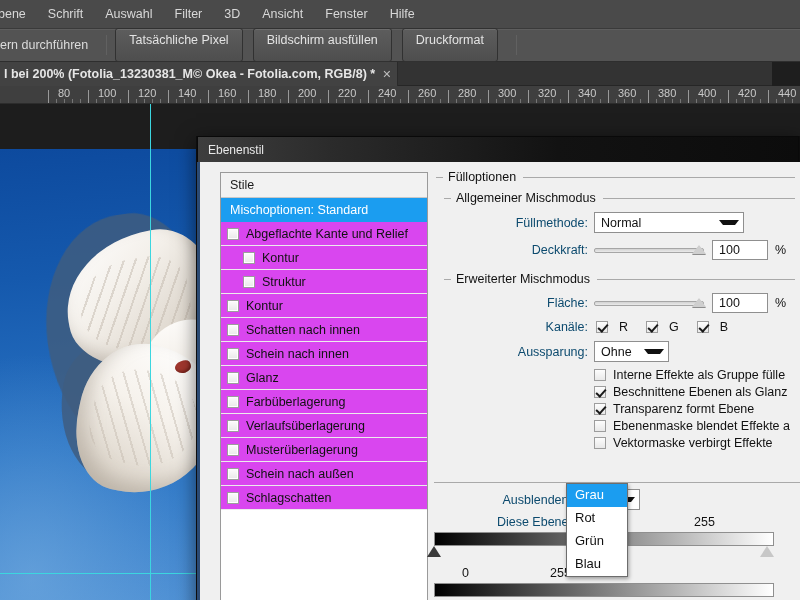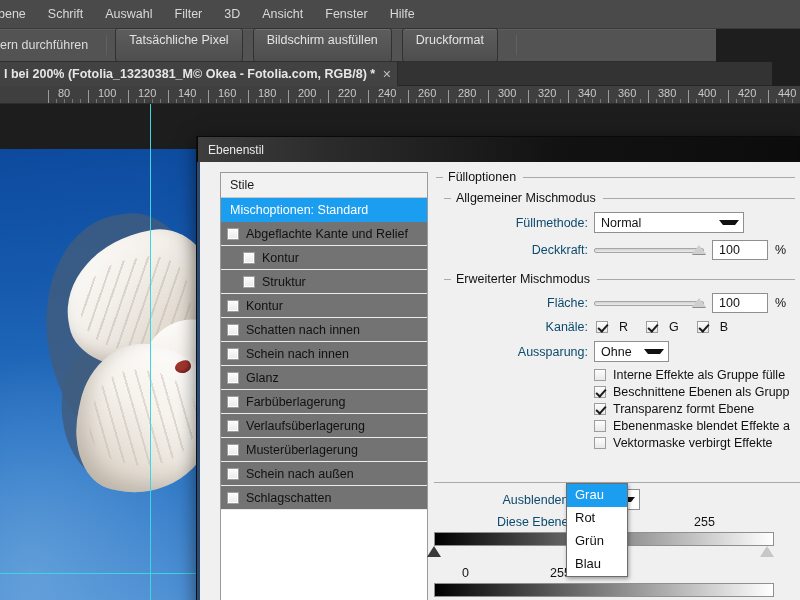--- a/index.html
+++ b/index.html
@@ -19,21 +19,21 @@
     border-bottom: 1px solid #3a3a3a;
   }
   .menubar-item {
     color: #d8d8d8; font-size: 12.5px; padding: 0 11px; line-height: 29px;
     white-space: nowrap; cursor: default;
   }
   .menubar-item:first-child { padding-left: 0; margin-left: -2px; }
 
   
   .optionsbar {
-    position: absolute; left: 0; top: 29px; width: 716px; height: 33px;
+    position: absolute; left: 0; top: 29px; width: 800px; height: 33px;
     background: #535353;
     display: flex; align-items: center;
     border-bottom: 1px solid #2e2e2e;
     box-shadow: inset 0 1px 0 #5e5e5e;
   }
   .opt-text {
     color: #dcdcdc; font-size: 12.5px; padding-right: 10px; white-space: nowrap;
   }
   .opt-sep {
     width: 1px; height: 20px; background: #3c3c3c;
@@ -184,21 +184,21 @@
   .styles-panel {
     border: 1px solid #9a9a9a; background: #ffffff; width: 208px;
   }
   .styles-header {
     background: #f2f2f2; border-bottom: 1px solid #c8c8c8;
     font-size: 12.5px; color: #1a1a1a; padding: 5px 0 5px 9px;
   }
   .style-row {
     display: flex; align-items: center; height: 24px;
     padding-left: 6px; font-size: 12.5px; color: #111;
-    border-bottom: 1px solid #ececec; background: #737373;
+    border-bottom: 1px solid #ececec; background: #d946ef;
   }
   .style-row.selected {
     background: #1b9df0; color: #ffffff; padding-left: 9px; border-bottom-color: #1b9df0;
   }
   .style-row.indent { padding-left: 22px; }
   .cbx {
     width: 12px; height: 12px; border: 1px solid #9d9d9d;
     background: linear-gradient(#fdfdfd,#e9e9e9);
     margin-right: 7px; flex: 0 0 auto; position: relative;
   }
@@ -599,21 +599,21 @@
             </div>
           </div>
 
           <div class="chk-list" id="adv-checkboxes">
               <label class="chk-row">
                 <span class="cbx"></span>
                 <span>Interne Effekte als Gruppe fülle</span>
               </label>
               <label class="chk-row">
                 <span class="cbx checked"></span>
-                <span>Beschnittene Ebenen als Grupp</span>
+                <span>Beschnittene Ebenen als Glanz</span>
               </label>
               <label class="chk-row">
                 <span class="cbx checked"></span>
                 <span>Transparenz formt Ebene</span>
               </label>
               <label class="chk-row">
                 <span class="cbx"></span>
                 <span>Ebenenmaske blendet Effekte a</span>
               </label>
               <label class="chk-row">

